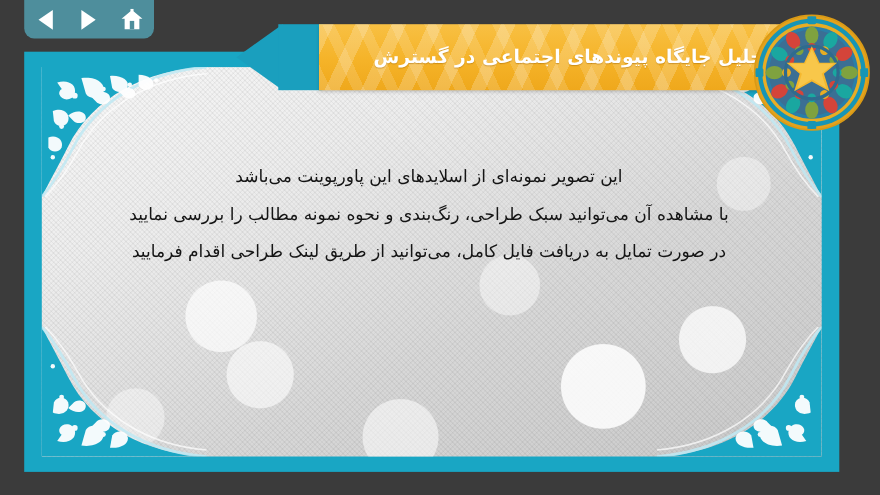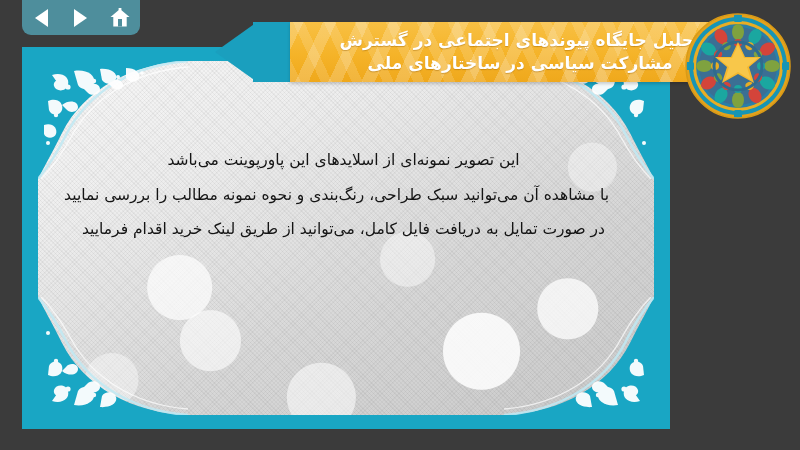--- a/index.html
+++ b/index.html
@@ -16,21 +16,21 @@
     background:#4e8e9c;border-radius:0 0 9px 9px;
     display:flex;align-items:center;justify-content:space-around;
     z-index:40;
   }
   .nav-btn{width:30px;height:26px;display:flex;align-items:center;justify-content:center;cursor:pointer;}
   .tri-left{width:0;height:0;border-top:9px solid transparent;border-bottom:9px solid transparent;border-right:13px solid #ffffff;}
   .tri-right{width:0;height:0;border-top:9px solid transparent;border-bottom:9px solid transparent;border-left:13px solid #ffffff;}
 
   
   .slide{
-    position:absolute;left:22px;top:47px;width:648px;height:382px;
+    position:absolute;left:22px;top:47px;width:741px;height:382px;
     background:#19a6c4;
     z-index:5;
   }
   
   .page{
     position:absolute;left:16px;top:14px;right:16px;bottom:14px;
     background:
       radial-gradient(circle at 72% 82%, rgba(255,255,255,.85) 0 38px, rgba(255,255,255,0) 39px),
       radial-gradient(circle at 86% 70%, rgba(255,255,255,.75) 0 30px, rgba(255,255,255,0) 31px),
       radial-gradient(circle at 23% 64%, rgba(255,255,255,.70) 0 32px, rgba(255,255,255,0) 33px),
@@ -179,32 +179,31 @@
           <circle cx="30" cy="26" r="2.6"></circle>
             <circle cx="56" cy="20" r="2.2"></circle>
           <circle cx="18" cy="54" r="2.2"></circle>
           <path d="M44 26 c8 -6 18 -4 18 2 c0 6 -9 8 -13 3"></path>
         </g>
       </svg>
 
       <div class="body-text">
         <p class="body-line">این تصویر نمونه‌ای از اسلایدهای این پاورپوینت می‌باشد</p>
         <p class="body-line">با مشاهده آن می‌توانید سبک طراحی، رنگ‌بندی و نحوه نمونه مطالب را بررسی نمایید</p>
-        <p class="body-line">در صورت تمایل به دریافت فایل کامل، می‌توانید از طریق لینک خرید اقدام فرمایید</p>
+        <p class="body-line">در صورت تمایل به دریافت فایل کامل، می‌توانید از طریق لینک طراحی اقدام فرمایید</p>
       </div>
 
     </div>
   </div>
 
   <div class="banner-wrap">
     <div class="banner-tip"></div>
     <div class="banner-tail"></div>
     <div class="banner">
       <div class="banner-line">تحلیل جایگاه پیوندهای اجتماعی در گسترش</div>
-      <div class="banner-line">مشارکت سیاسی در ساختارهای ملی</div>
     </div>
 
     <svg class="medallion" viewBox="0 0 108 108">
       <circle cx="54" cy="54" r="52" fill="#e3a21d"></circle>
       <circle cx="54" cy="54" r="49" fill="#1795b5"></circle>
       <circle cx="54" cy="54" r="45" fill="#e8ad24"></circle>
       <circle cx="54" cy="54" r="42" fill="#2a7fa8"></circle>
       <g>
         <circle cx="54" cy="54" r="39" fill="#3b6f94"></circle>
         <g>

